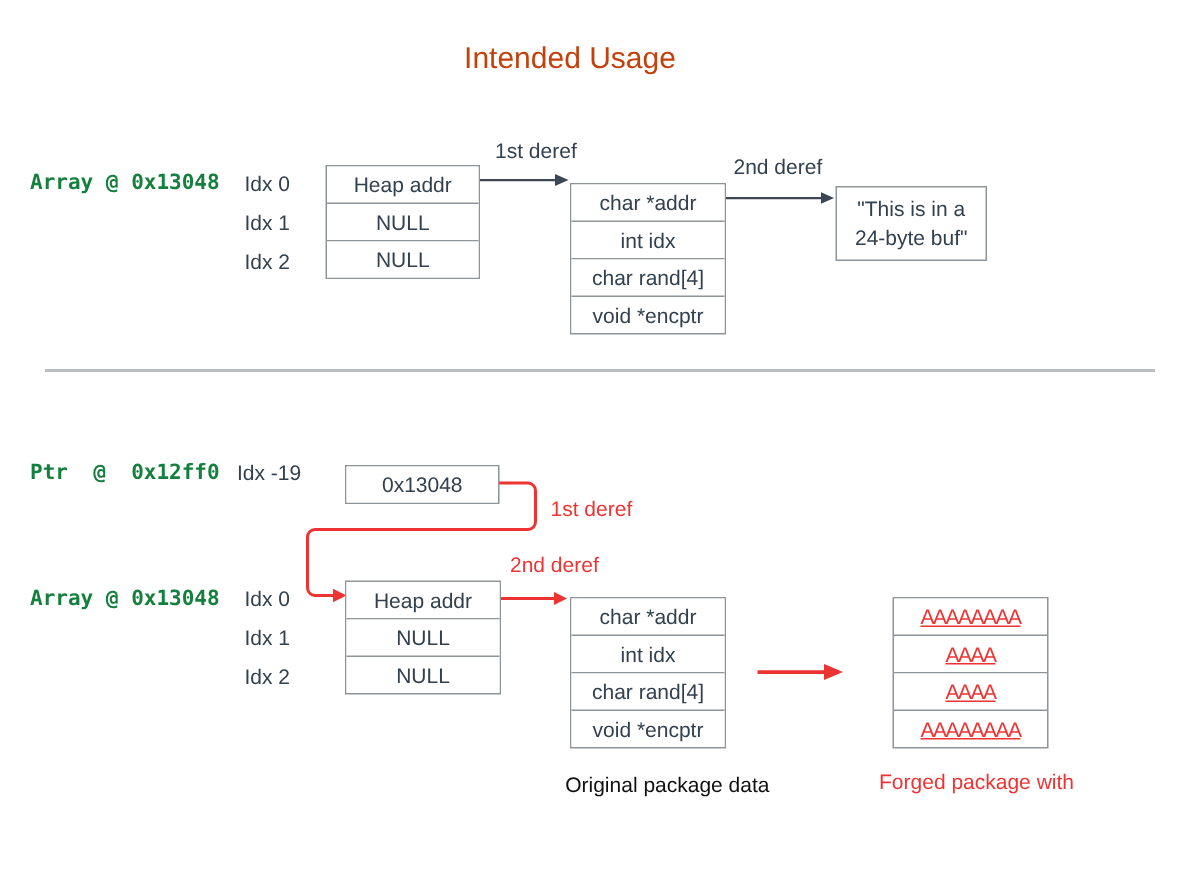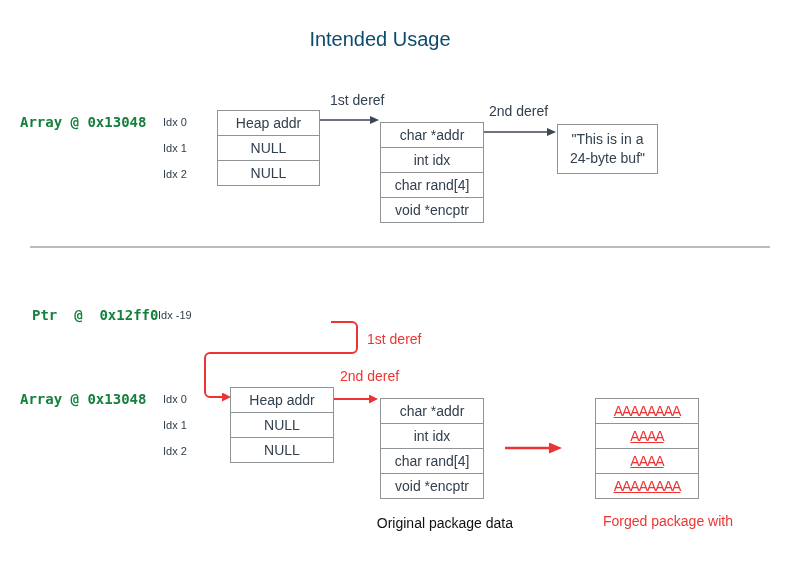--- a/index.html
+++ b/index.html
@@ -3,29 +3,29 @@
 <meta charset="utf-8">
 <style>
   html,body { margin:0; padding:0; background:#ffffff; }
   .canvas {
     position:relative; width:788px; height:585px; background:#ffffff;
     font-family:"Liberation Sans", sans-serif; color:#32404f; overflow:hidden;
   }
   .arrows { position:absolute; left:0; top:0; width:788px; height:585px; }
   .title {
     position:absolute; left:0; width:760px; text-align:center;
-    font-size:20px; color:#0c4a6e;
+    font-size:20px; color:#c2410c;
   }
   .mono-label {
     position:absolute; font-family:"DejaVu Sans Mono","Liberation Mono",monospace;
     font-weight:bold; font-size:14px; white-space:pre; color:#15803d;
     height:25px; line-height:25px;
   }
   .idx {
-    position:absolute; font-size:11px; height:25px; line-height:25px; color:#32404f;
+    position:absolute; font-size:14px; height:25px; line-height:25px; color:#32404f;
   }
   .deref { position:absolute; font-size:14px; color:#32404f; }
   .deref.red { color:#ee3333; }
   .membox {
     position:absolute; border:1px solid #8f9499; background:#ffffff;
   }
   .membox .row {
     height:24px; line-height:24px; text-align:center; font-size:14px;
     border-bottom:1px solid #8f9499; color:#32404f; background:#ffffff;
   }
@@ -91,23 +91,26 @@
   <div class="deref" style="left:489px; top:103px;">2nd deref</div>
 
   <div class="bufferbox" style="left:557px; top:124px; width:99px; height:48px;">
     <div>"This is in a</div>
     <div>24-byte buf"</div>
   </div>
 
   <div class="divider"></div>
 
 
-  <div class="mono-label" style="left:32px; top:303px;">Ptr  @  0x12ff0</div>
+  <div class="mono-label" style="left:20px; top:303px;">Ptr  @  0x12ff0</div>
   <div class="idx" style="left:158px; top:303px;">Idx -19</div>
 
+  <div class="membox" style="left:230px; top:310px; width:101px;">
+    <div class="row">0x13048</div>
+  </div>
 
   <div class="deref red" style="left:367px; top:331px;">1st deref</div>
   <div class="deref red" style="left:340px; top:368px;">2nd deref</div>
 
   <div class="mono-label" style="left:20px; top:387px;">Array @ 0x13048</div>
 
   <div class="idx" style="left:163px; top:387px;">Idx 0</div>
   <div class="idx" style="left:163px; top:413px;">Idx 1</div>
   <div class="idx" style="left:163px; top:439px;">Idx 2</div>
 
@@ -126,17 +129,17 @@
 
   <div class="membox" style="left:595px; top:398px; width:102px;">
     <div class="row red">AAAAAAAA</div>
     <div class="row red">AAAA</div>
     <div class="row red">AAAA</div>
     <div class="row red">AAAAAAAA</div>
   </div>
 
   <div class="caption black" style="left:353px; top:515px; width:160px;">Original package data</div>
 
-  <div class="caption red" style="left:593px; top:513px; width:150px;">
+  <div class="caption red" style="left:576px; top:513px; width:150px;">
     <div>Forged package with</div>
   </div>
 
 </div>
 
 </body></html>

